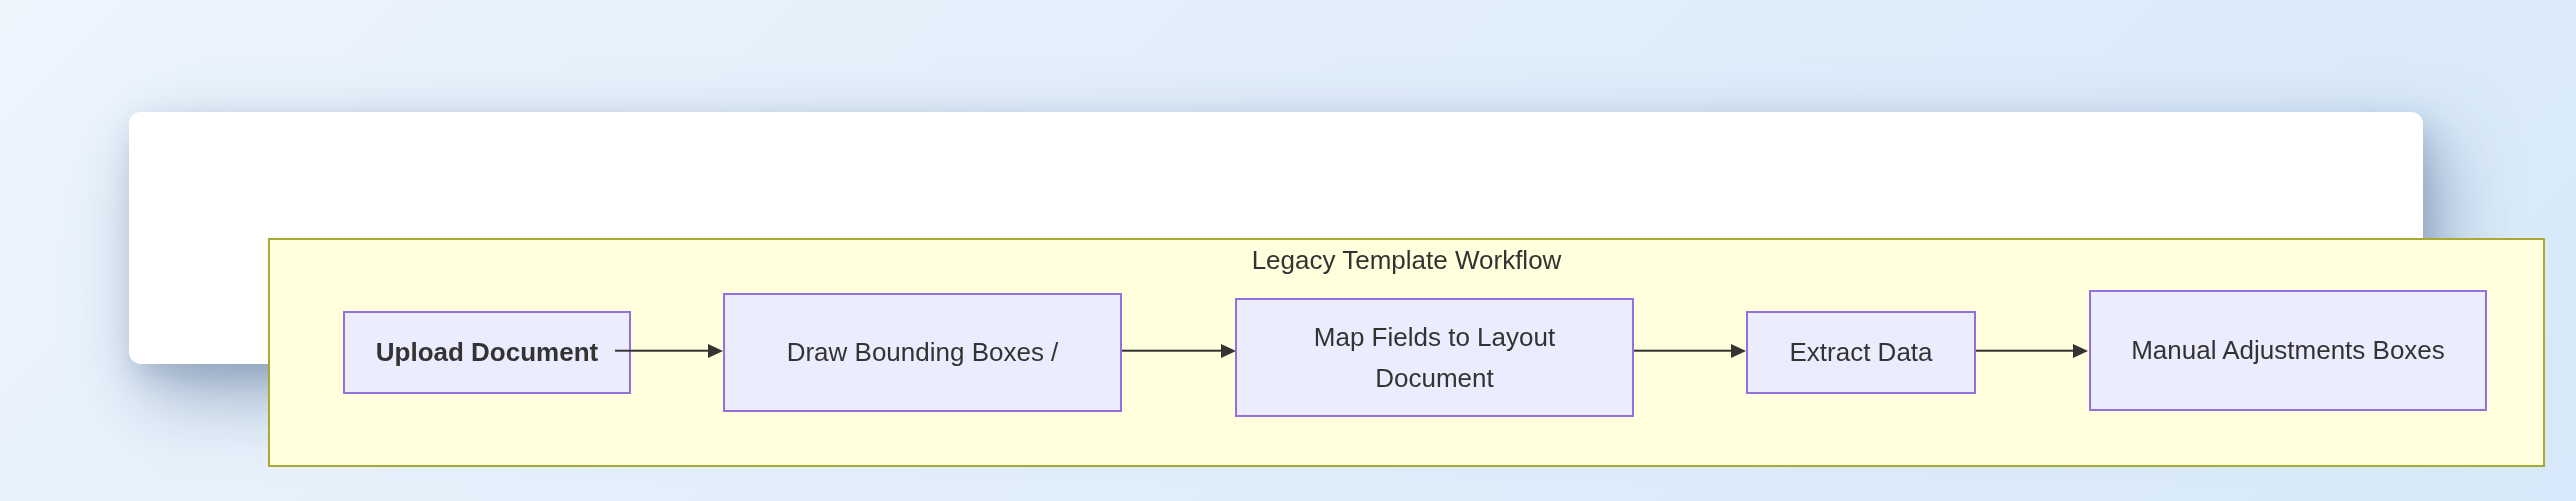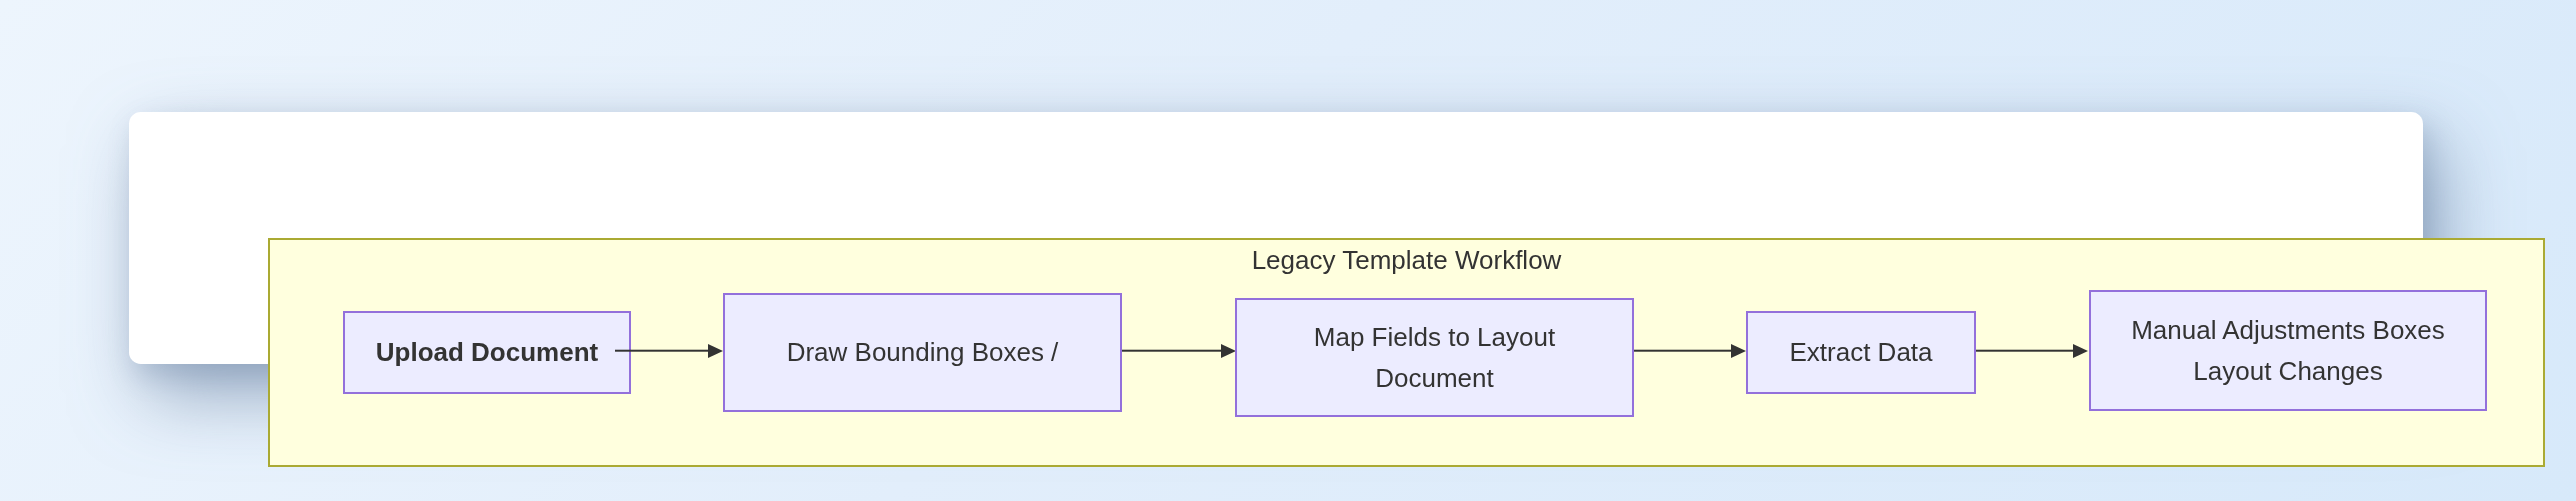--- a/index.html
+++ b/index.html
@@ -137,17 +137,16 @@
       <span class="node-line">Extract Data</span>
     </div>
 
     <div class="edge edge-4">
       <div class="edge-line"></div>
       <div class="edge-head"></div>
     </div>
 
     <div class="node node-5">
       <span class="node-line">Manual Adjustments Boxes</span>
-      <span class="node-line">Layout Changes</span>
     </div>
   </div>
 </div>
 
 
 </body></html>

